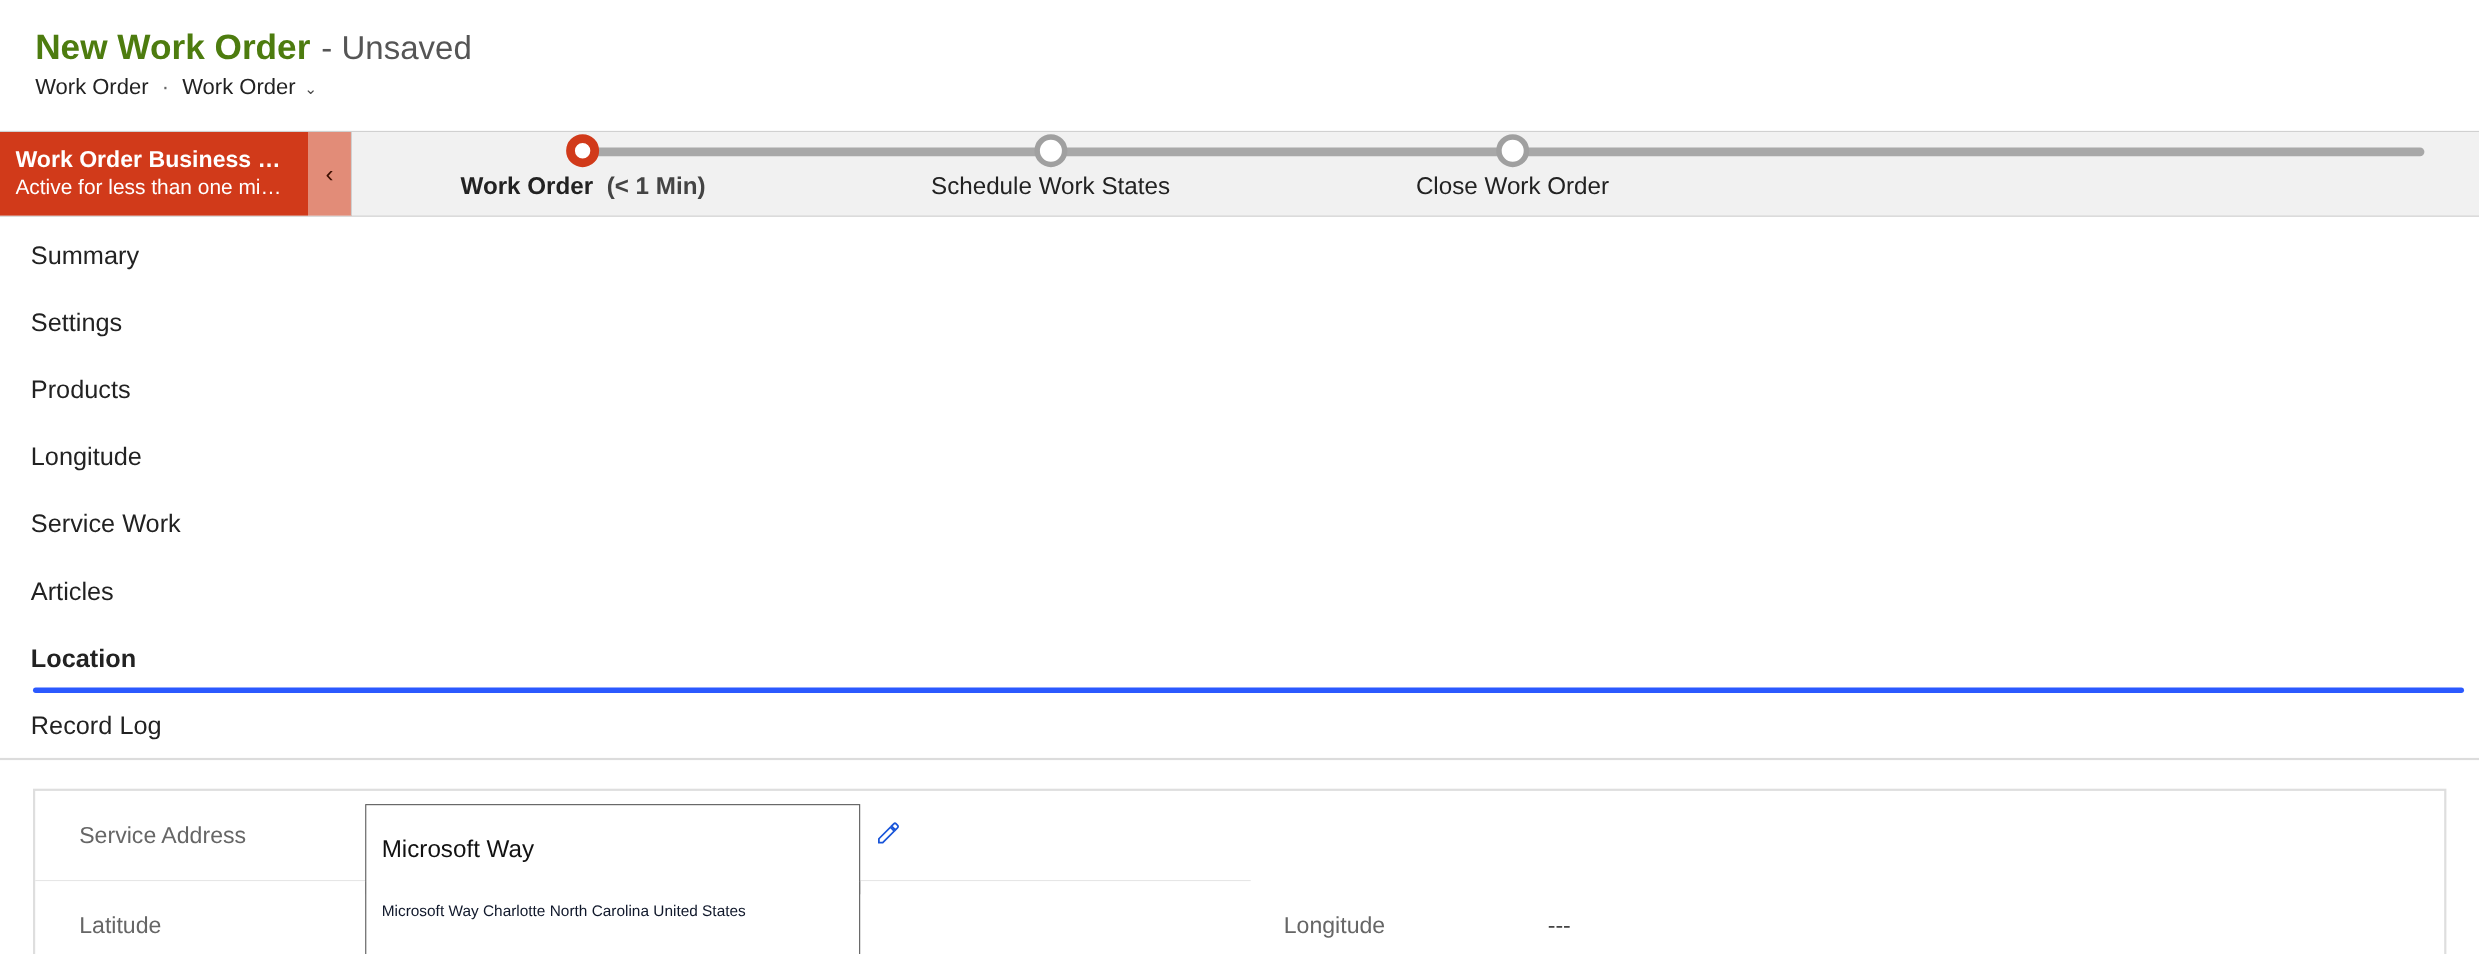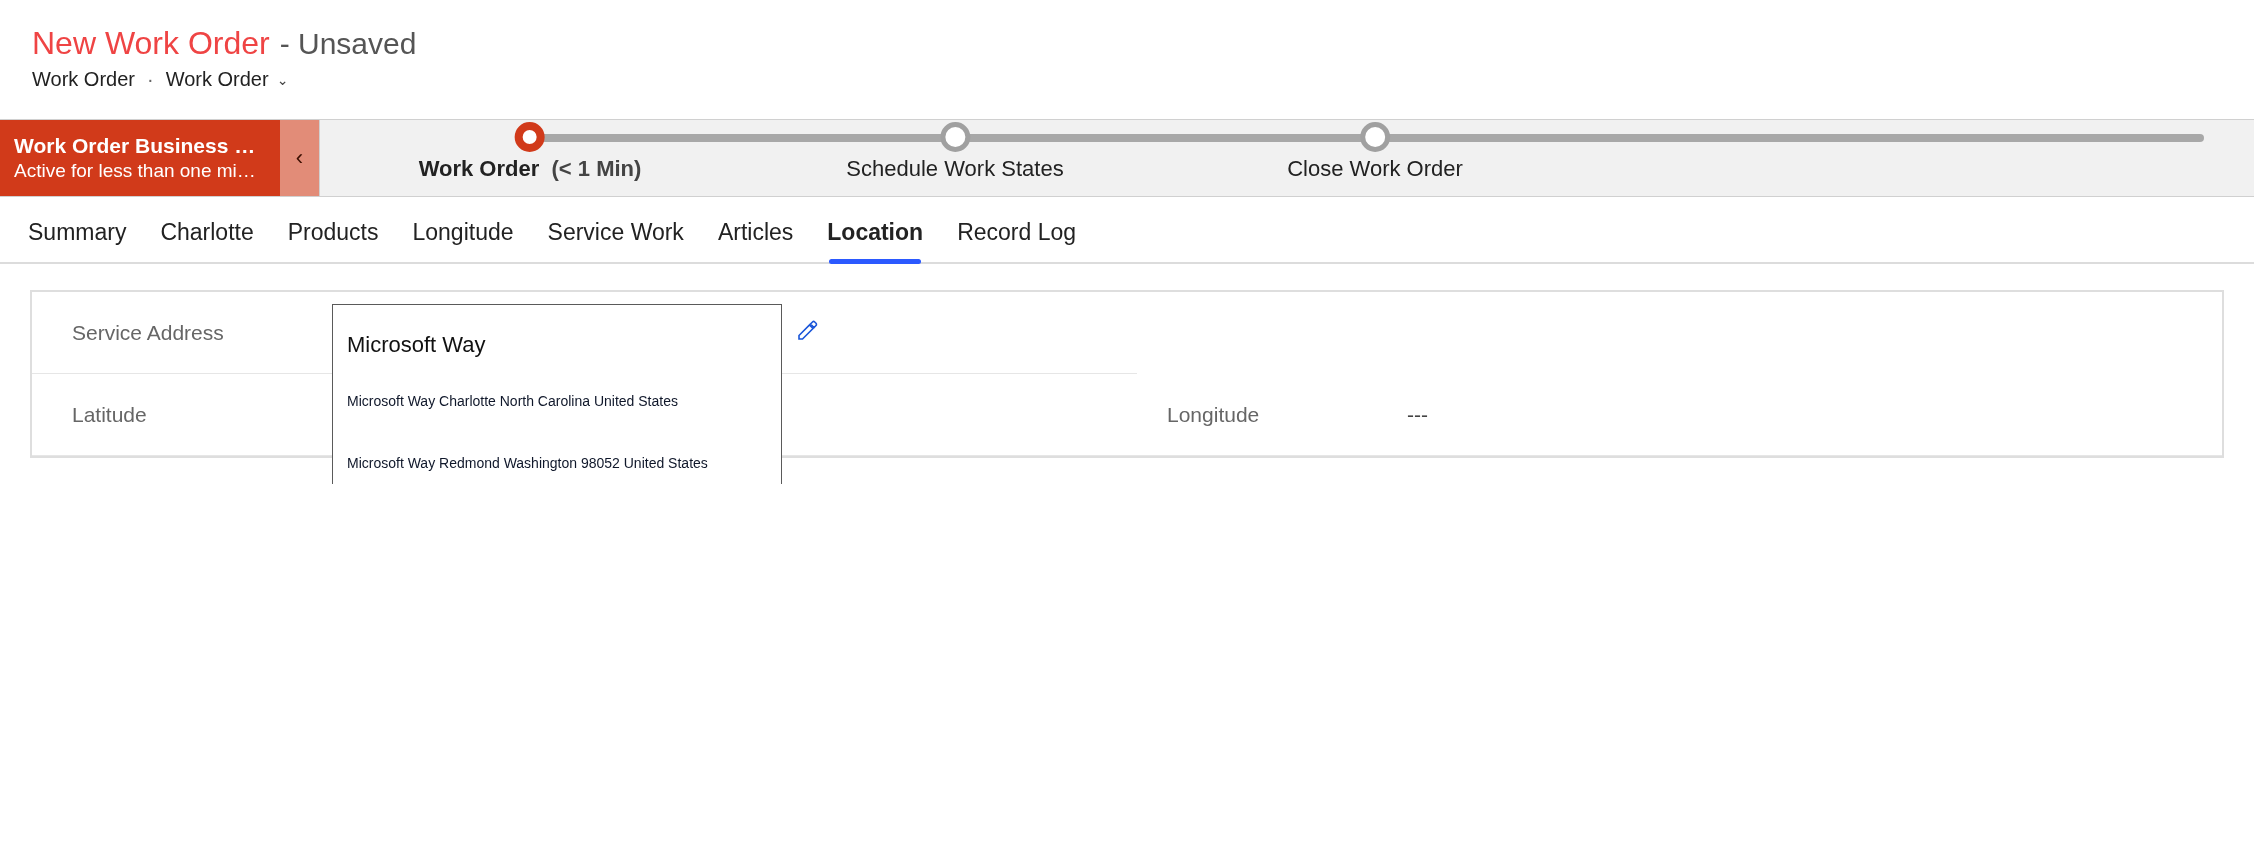--- a/index.html
+++ b/index.html
@@ -15,22 +15,22 @@
   .header {
     padding: 25px 0 10px 32px;
   }
   .header .title-line {
     display: flex;
     align-items: baseline;
     gap: 10px;
   }
   .header h1 {
     font-size: 32px;
-    font-weight: 400;
-    color: #ef4444;
+    font-weight: 700;
+    color: #4d7c0f;
   }
   .header .dirty {
     font-size: 30px;
     color: #555;
   }
   .breadcrumb {
     margin-top: 6px;
     font-size: 20px;
     color: #222;
     display: flex;
@@ -143,23 +143,24 @@
     font-weight: 600;
   }
   .bpf-stage .stage-time {
     color: #444;
     font-weight: 600;
   }
 
   
   .tabs {
     display: flex;
-    gap: 34px;
+    gap: 18px;
     padding: 22px 12px 0 28px;
     border-bottom: 2px solid #dcdcdc;
+    flex-direction: column;
   }
   .tab {
     font-size: 23px;
     color: #222;
     padding-bottom: 16px;
     cursor: pointer;
     position: relative;
   }
   .tab.active {
     font-weight: 600;
@@ -313,21 +314,21 @@
       <div class="node"></div>
       <div class="stage-label">
         <span>Close Work Order</span>
       </div>
     </div>
   </div>
 </div>
 
 <div class="tabs">
   <div class="tab">Summary</div>
-  <div class="tab">Charlotte</div>
+  <div class="tab">Settings</div>
   <div class="tab">Products</div>
   <div class="tab">Longitude</div>
   <div class="tab">Service Work</div>
   <div class="tab">Articles</div>
   <div class="tab active">Location</div>
   <div class="tab">Record Log</div>
 </div>
 
 <div class="form-card">
 

